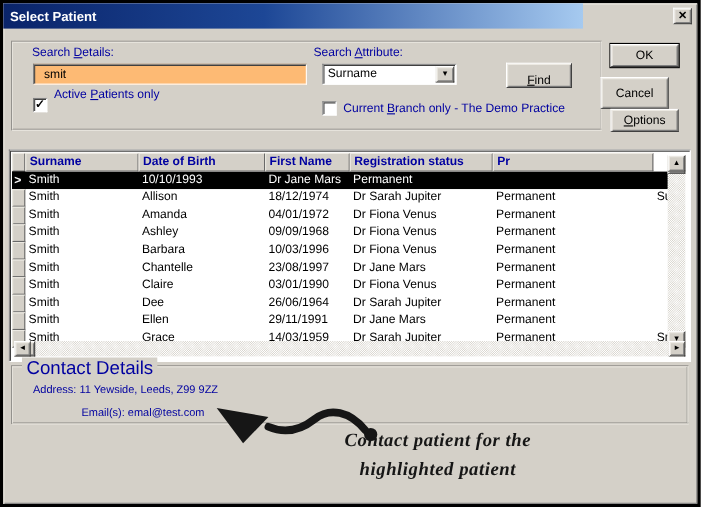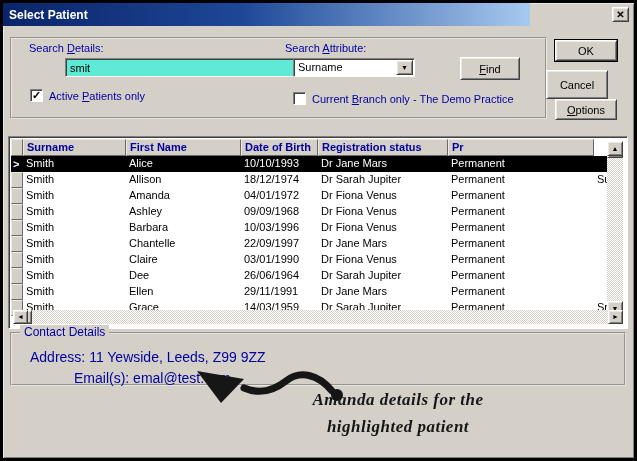--- a/index.html
+++ b/index.html
@@ -19,35 +19,35 @@
               background:linear-gradient(90deg,#0a246a 0%,#1d4796 45%,#a6caf0 100%);
               display:flex; align-items:center; }
   .titlebar .title { color:#fff; font-weight:bold; font-size:12px; padding-left:6px; }
   .close-btn { position:absolute; left:612px; top:7px; width:17px; height:15px;
                font-size:10px; font-weight:bold; color:#000; text-align:center; line-height:13px; cursor:default; }
 
   .group { position:absolute; }
   .search-group { left:10px; top:37px; width:537px; height:82px; }
   .contact-group { left:10px; top:332px; width:616px; height:54px; }
   .legend { position:absolute; left:20px; top:325px; background:#d4d0c8; padding:0 4px;
-            font-size:12px; color:#0000a0; }
+            font-size:17px; color:#0000a0; }
 
   .bluelabel { position:absolute; font-size:11px; color:#0000a0; white-space:nowrap; }
   .text-input { position:absolute; left:30px; top:58px; width:249px; height:19px;
-                font-family:"Liberation Sans", sans-serif; font-size:11px; padding:1px 4px;
-                background:#5eead4; border:1px solid; border-color:#808080 #fff #fff #808080;
-                box-shadow: inset 1px 1px 0 #404040; outline:none; color:#000;margin-left:35px; }
+                font-family:"Liberation Sans", sans-serif; font-size:11px; padding:1px 9px;
+                background:#fdba74; border:1px solid; border-color:#808080 #fff #fff #808080;
+                box-shadow: inset 1px 1px 0 #404040; outline:none; color:#000; }
   .combo { position:absolute; left:293px; top:58px; width:122px; height:19px; }
   .combo .value { position:absolute; left:4px; top:2px; font-size:11px; color:#000; }
   .combo .drop { position:absolute; right:1px; top:1px; width:17px; height:15px;
                  font-size:7px; text-align:center; line-height:14px; color:#000; }
 
   .push { position:absolute; font-size:11px; color:#000; text-align:center; cursor:default;
           display:flex; align-items:center; justify-content:center; }
-  .find-btn { left:460px; top:57px; width:60px; height:23px; }
+  .find-btn { left:460px; top:57px; width:60px; height:23px;align-items:flex-end; }
   .ok-btn { left:555px; top:40px; width:62px; height:21px; box-shadow: 0 0 0 1px #000, inset 1px 1px 0 #ece9e2, inset -1px -1px 0 #808080; }
   .cancel-btn { left:546px; top:70px; width:62px; height:29px; }
   .options-btn { left:555px; top:99px; width:62px; height:21px; }
 
   .checkbox { position:absolute; width:13px; height:13px; background:#fff;
               border:1px solid; border-color:#808080 #fff #fff #808080; box-shadow: inset 1px 1px 0 #404040;
               font-size:11px; font-weight:bold; line-height:11px; text-align:center; color:#000; }
   .cb1 { left:30px; top:89px; } .cb2 { left:293px; top:92px; }
 
   
@@ -75,21 +75,21 @@
   .vscroll { position:absolute; right:2px; top:2px; width:16px; height:175px; }
   .hscroll { position:absolute; left:2px; right:2px; bottom:2px; height:14px; }
   .sbtn { position:absolute; font-size:7px; color:#000; text-align:center; cursor:default; }
   .vscroll .up    { left:0; top:0; width:16px; height:15px; line-height:13px; }
   .vscroll .down  { left:0; bottom:0; width:16px; height:15px; line-height:13px; }
   .vscroll .thumb { left:0; top:15px; width:16px; height:17px; }
   .hscroll .left  { left:0; top:0; width:15px; height:14px; line-height:12px; }
   .hscroll .right { right:0; top:0; width:15px; height:14px; line-height:12px; }
   .hscroll .thumb { left:15px; top:0; width:19px; height:14px; }
 
-  .contact-line { position:absolute; font-size:14px; color:#0000a0; }
+  .contact-line { position:absolute; font-size:10px; color:#0000a0; }
 
   .annotation-arrow { position:absolute; left:185px; top:360px; width:170px; height:55px; }
   .annotation-text { position:absolute; left:293px; top:386px; width:210px; text-align:center;
                      font-family:cursive; font-style:italic; font-weight:600;
                      font-size:17px; line-height:27px; color:#161616; letter-spacing:0.5px; }
 </style>
 </head>
 <body>
 
 <div class="screen">
@@ -109,46 +109,45 @@
   <div class="combo sunken">
     <span class="value">Surname</span>
     <span class="drop raised">▼</span>
   </div>
 
   <div class="push raised find-btn">
       <span><span></span><u>F</u><span>ind</span></span>
     </div>
 
   <div class="checkbox cb1">✓</div>
-  <span class="bluelabel" style="left:49px; top:90px;"><span>Active </span><u>P</u><span>atients only</span></span>
+  <span class="bluelabel" style="left:49px; top:80px;"><span>Active </span><u>P</u><span>atients only</span></span>
 
   <div class="checkbox cb2"></div>
   <span class="bluelabel" style="left:312px; top:93px;"><span>Current </span><u>B</u><span>ranch only - The Demo Practice</span></span>
 
   <div class="push raised ok-btn">OK</div>
   <div class="push raised cancel-btn">Cancel</div>
   <div class="push raised options-btn">
       <span><span></span><u>O</u><span>ptions</span></span>
     </div>
 
   <div class="listview">
     <div class="lv-inner">
       <div class="hrow">
         <span class="hcell"></span>
         <span class="hcell">Surname</span>
+        <span class="hcell">Date of Birth</span>
         <span class="hcell">First Name</span>
-        <span class="hcell">Date of Birth</span>
         <span class="hcell">Registration status</span>
         <span class="hcell">Pr</span>
       </div>
       <div>
           <div class="trow selected">
       <span class="cell marker">&gt;</span>
       <span class="cell">Smith</span>
-      <span class="cell">Alice</span>
       <span class="cell">10/10/1993</span>
       <span class="cell">Dr Jane Mars</span>
       <span class="cell">Permanent</span>
       <span class="cell"></span>
     </div>
           <div class="trow">
       <span class="cell marker"></span>
       <span class="cell">Smith</span>
       <span class="cell">Allison</span>
       <span class="cell">18/12/1974</span>
@@ -180,21 +179,21 @@
       <span class="cell">Barbara</span>
       <span class="cell">10/03/1996</span>
       <span class="cell">Dr Fiona Venus</span>
       <span class="cell">Permanent</span>
       <span class="cell"></span>
     </div>
           <div class="trow">
       <span class="cell marker"></span>
       <span class="cell">Smith</span>
       <span class="cell">Chantelle</span>
-      <span class="cell">22/09/1997</span>
+      <span class="cell">23/08/1997</span>
       <span class="cell">Dr Jane Mars</span>
       <span class="cell">Permanent</span>
       <span class="cell"></span>
     </div>
           <div class="trow">
       <span class="cell marker"></span>
       <span class="cell">Smith</span>
       <span class="cell">Claire</span>
       <span class="cell">03/01/1990</span>
       <span class="cell">Dr Fiona Venus</span>
@@ -247,16 +246,16 @@
   <span class="legend">Contact Details</span>
   <span class="contact-line" style="left:30px; top:349px;">Address: 11 Yewside, Leeds, Z99 9ZZ</span>
   <span class="contact-line" style="left:30px; top:370px;padding-left:44px;">Email(s): emal@test.com</span>
 
   <svg class="annotation-arrow" viewBox="185 360 170 55" xmlns="http://www.w3.org/2000/svg">
     <circle cx="337" cy="395" r="6" fill="#161616"></circle>
     <path d="M 332 391 C 318 374 300 370 286 381 C 272 392 258 394 244 388" fill="none" stroke="#161616" stroke-width="7" stroke-linecap="round"></path>
     <polygon points="197,371 244,379 221,403" fill="#161616"></polygon>
   </svg>
   <div class="annotation-text">
-    <div>Amanda details for the</div>
+    <div>Contact patient for the</div>
     <div>highlighted patient</div>
   </div>
 </div>
 
 </body></html>

